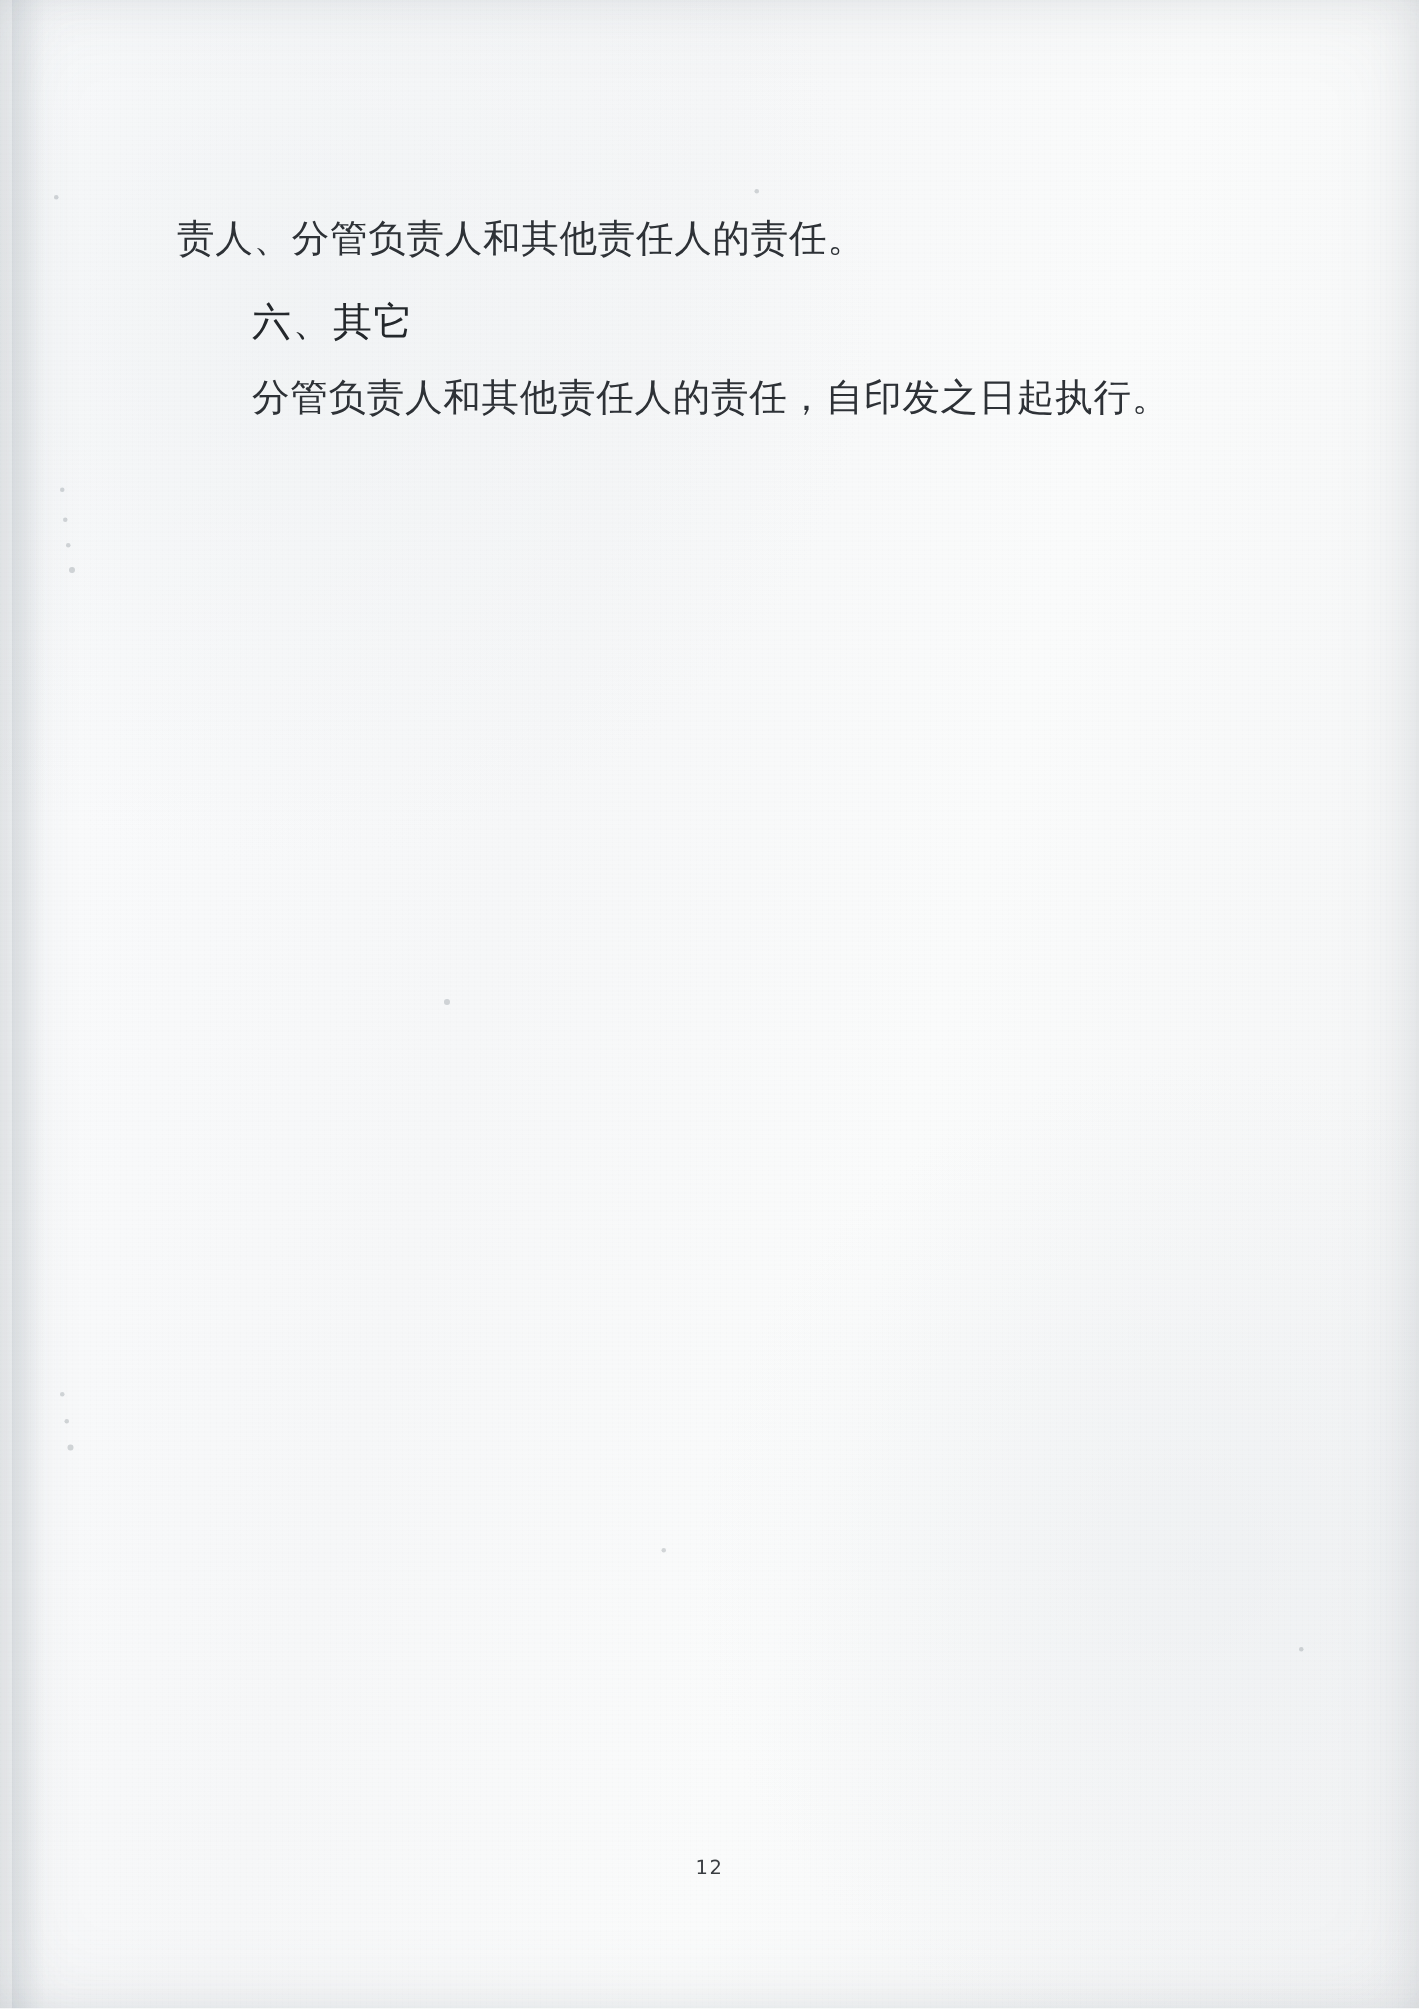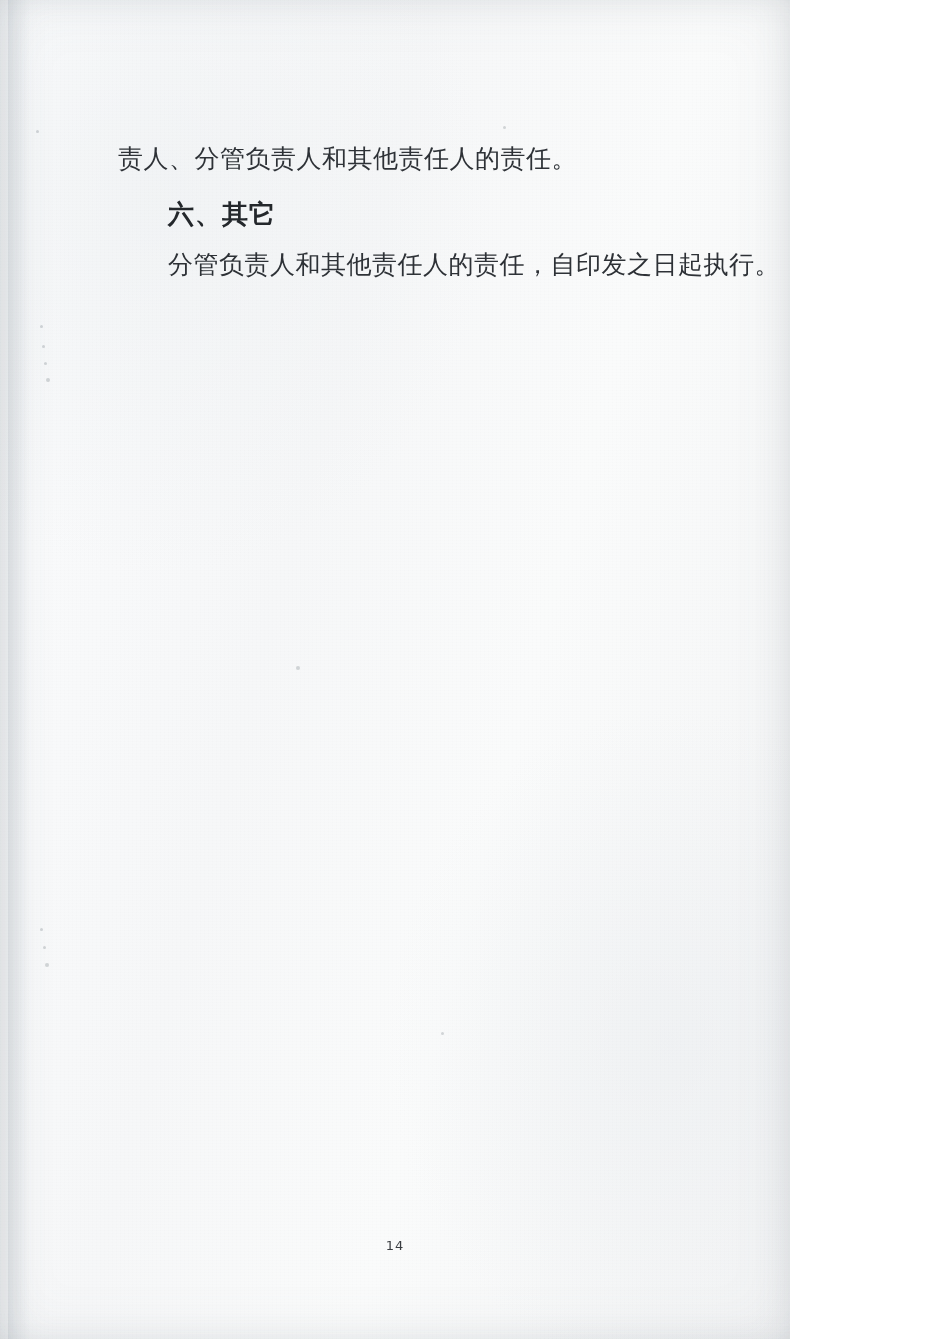--- a/index.html
+++ b/index.html
@@ -2,21 +2,21 @@
 <html lang="zh"><head>
 <meta charset="utf-8">
 <style>
   html, body {
     margin: 0;
     padding: 0;
     background: #ffffff;
   }
   .page {
     position: relative;
-    width: 790px;
+    width: 946px;
     height: 1339px;
     background:
       radial-gradient(ellipse 60% 40% at 20% 15%, rgba(235,238,240,0.55), rgba(255,255,255,0) 70%),
       radial-gradient(ellipse 50% 35% at 85% 78%, rgba(233,236,239,0.5), rgba(255,255,255,0) 72%),
       linear-gradient(105deg, #fbfcfd 0%, #f6f7f8 38%, #fafbfb 62%, #f3f4f5 100%);
     overflow: hidden;
     font-family: "DejaVu Serif", "Liberation Serif", serif;
     color: #2b2f33;
   }
   
@@ -65,21 +65,21 @@
     line-height: 1.55;
     letter-spacing: 0.5px;
     margin: 0 0 14px 0;
     color: #2e3237;
   }
   .indent {
     text-indent: 50px;
   }
   .section-heading {
     font-family: "DejaVu Sans", "Liberation Sans", sans-serif;
-    font-weight: bold;
+    font-weight: normal;
     font-size: 26px;
     letter-spacing: 1px;
     margin: 18px 0 14px 0;
     text-indent: 50px;
     color: #24282c;
   }
   .page-number {
     position: absolute;
     left: 0;
     right: 0;
@@ -110,17 +110,17 @@
   <div class="speck" style="left:503px; top:126px; width:3px;  height:3px;"></div>
   <div class="speck" style="left:36px;  top:130px; width:3px;  height:3px;"></div>
   <div class="speck" style="left:866px; top:1098px;width:3px;  height:3px;"></div>
 
   <div class="content">
     <p class="para">责人、分管负责人和其他责任人的责任。</p>
     <h2 class="section-heading">六、其它</h2>
     <p class="para indent">分管负责人和其他责任人的责任，自印发之日起执行。</p>
   </div>
 
-  <div class="page-number">14</div>
+  <div class="page-number">12</div>
 
   <div class="grain"></div>
   <div class="edge-shade"></div>
 </div>
 
 </body></html>

